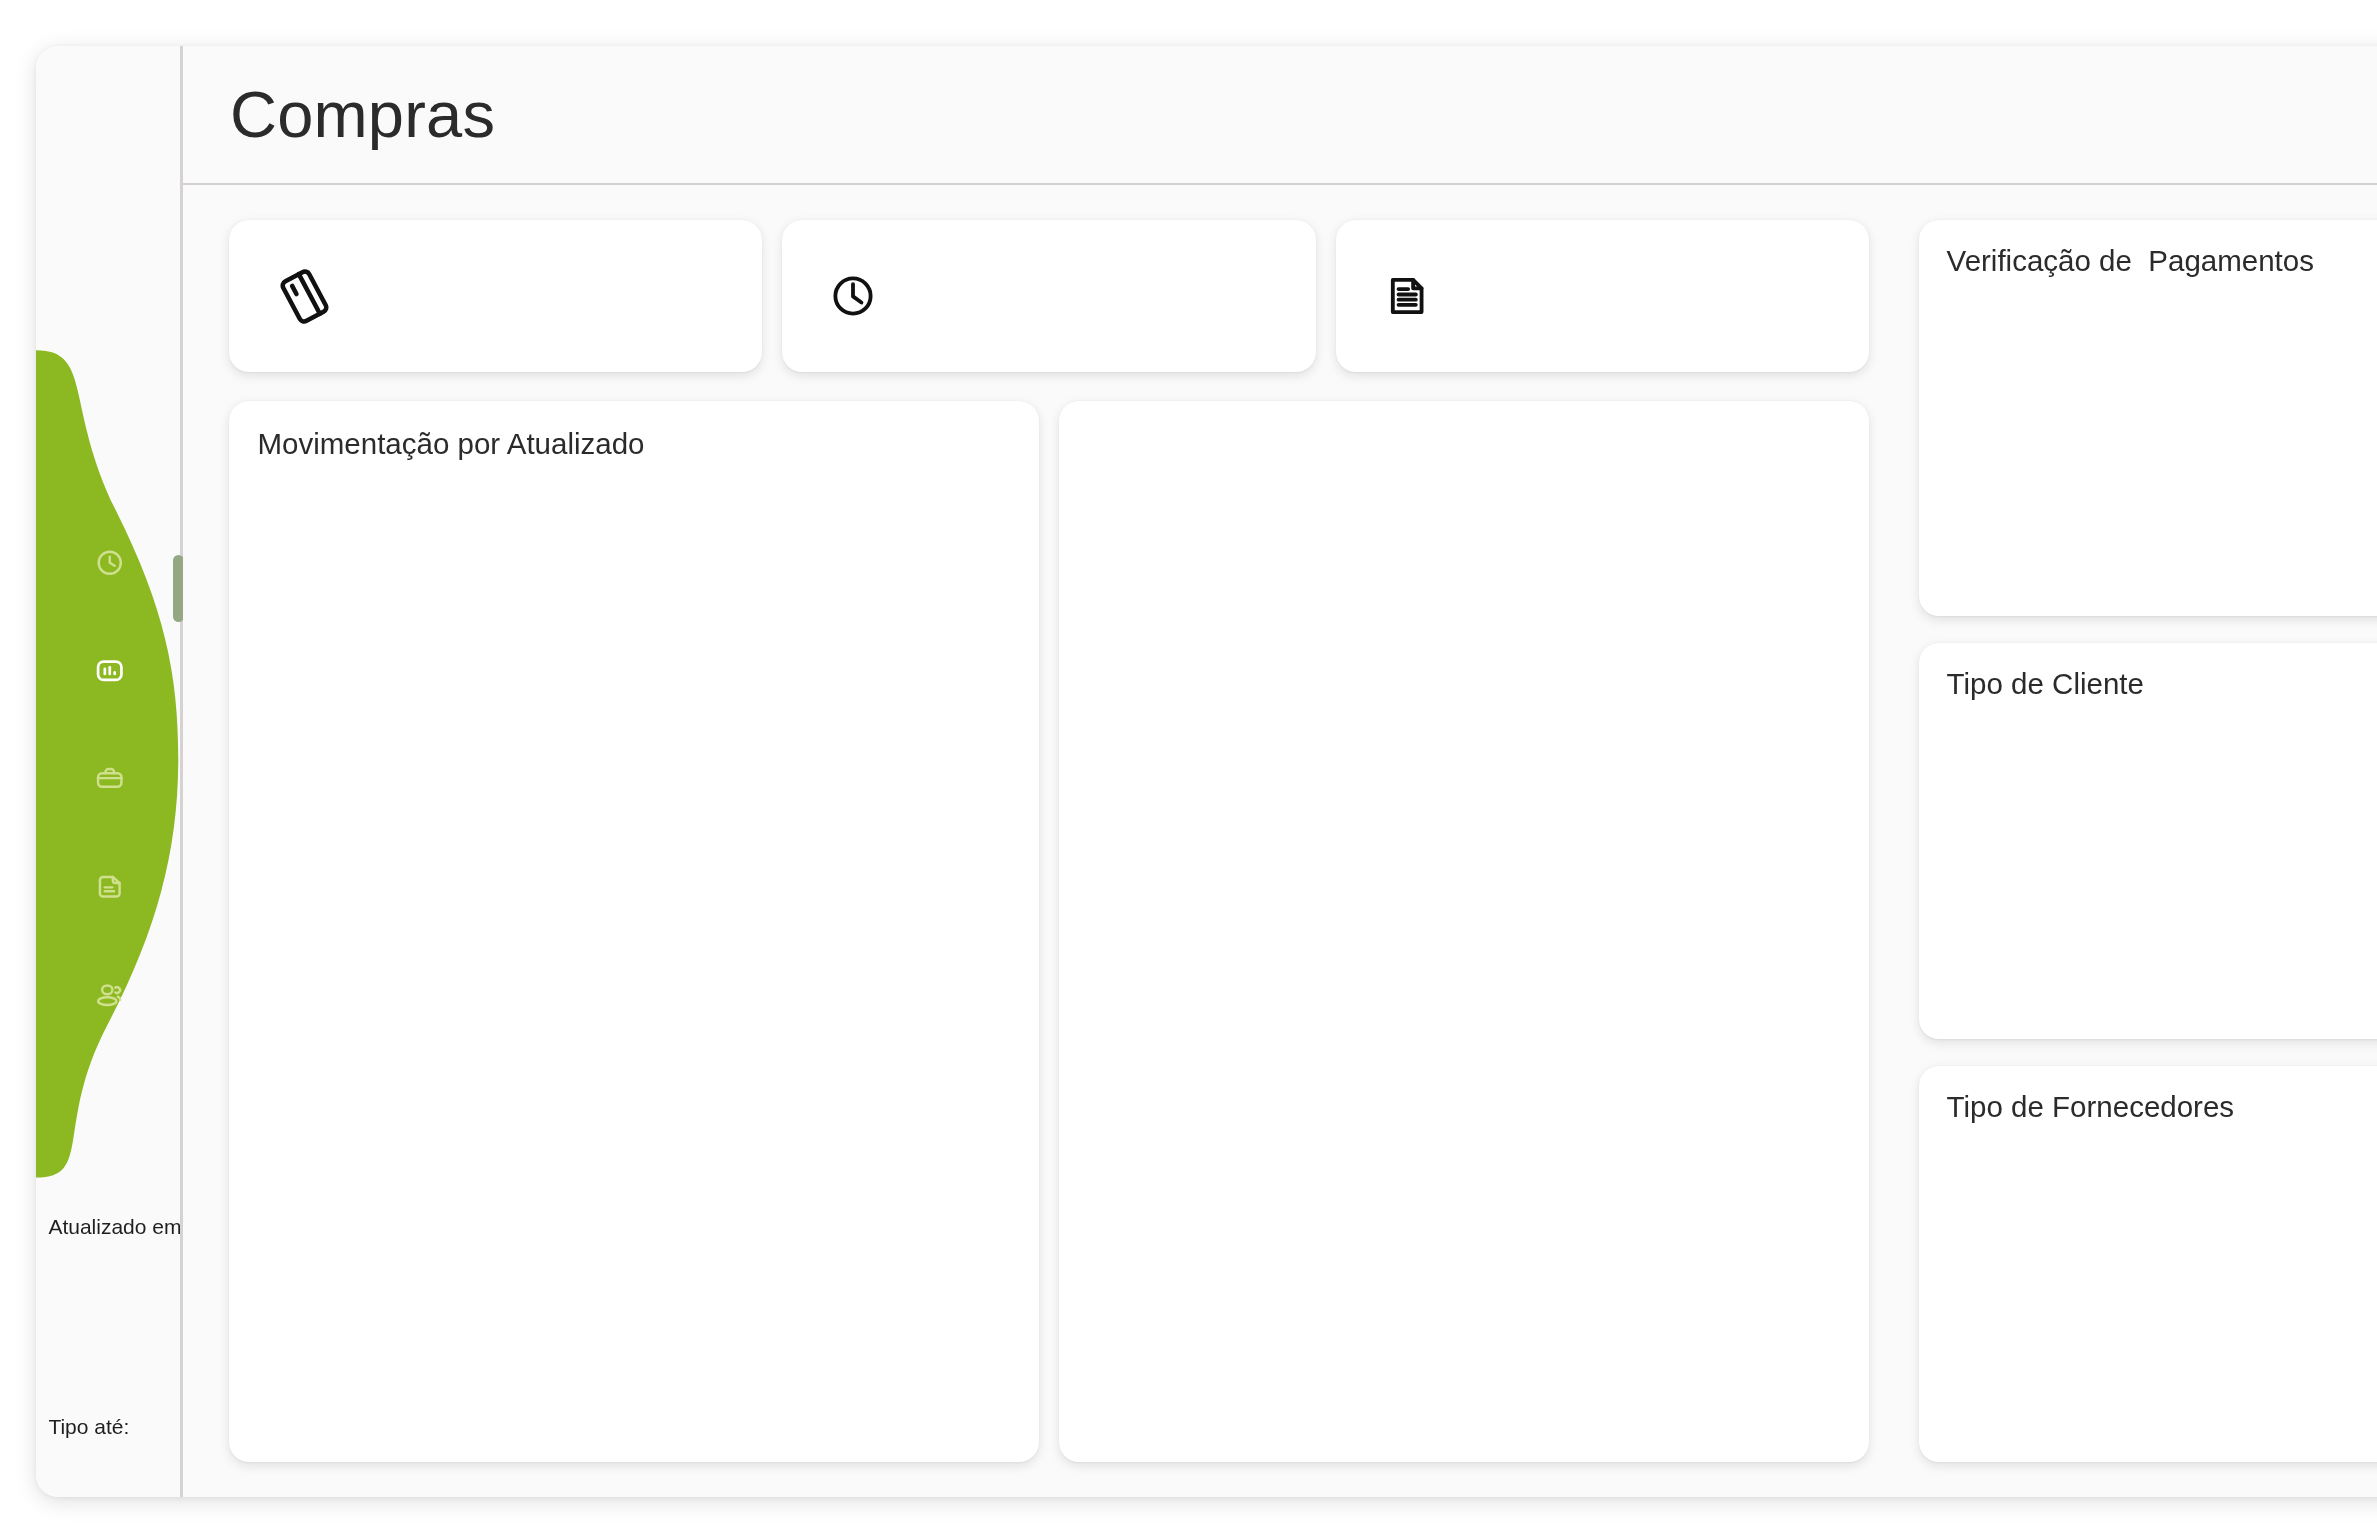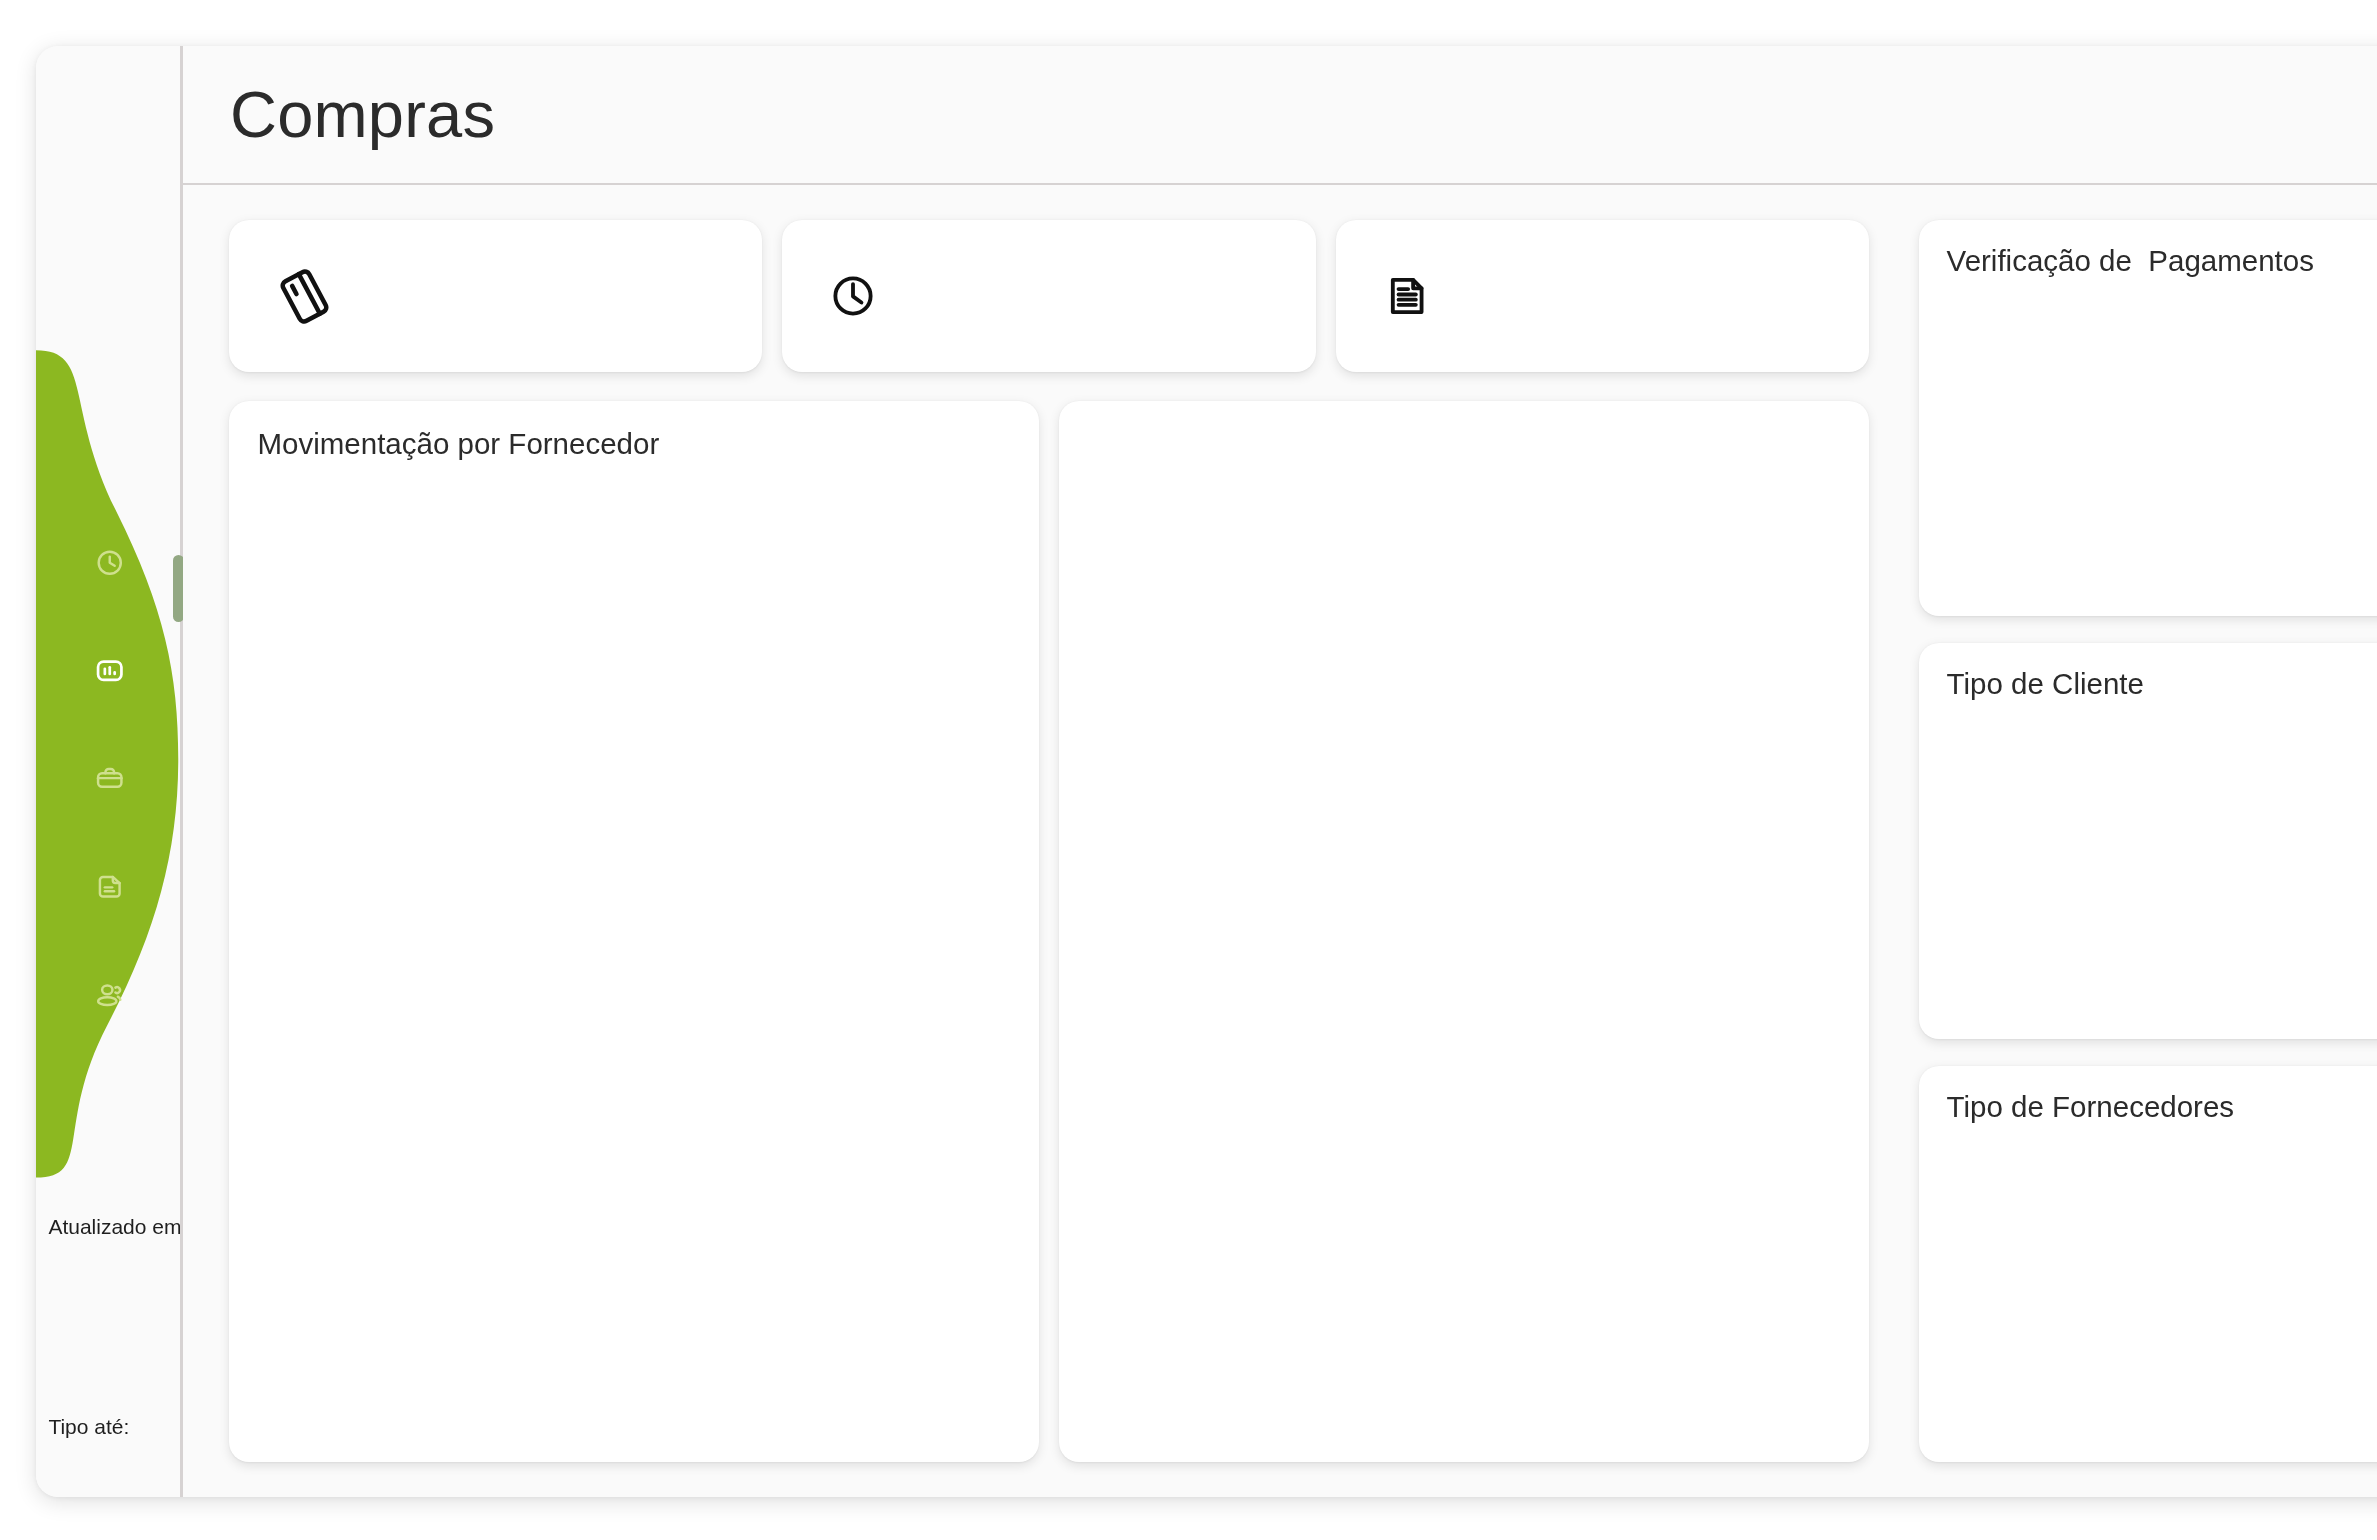--- a/index.html
+++ b/index.html
@@ -330,21 +330,21 @@
                 <path class="ico-dark" d="M7.6 16.6 H16.6" stroke-width="1.7"></path>
               </svg>
             </span>
           </div>
 
         </div>
 
 
         <div class="chart-row">
           <div class="card chart-card">
-            <div class="card-title">Movimentação por Fornecedor</div>
+            <div class="card-title">Movimentação por Atualizado</div>
             <div class="chart-body"></div>
           </div>
           <div class="card chart-card">
             <div class="chart-body"></div>
           </div>
         </div>
 
       </div>
 
       <div id="right-stack">

